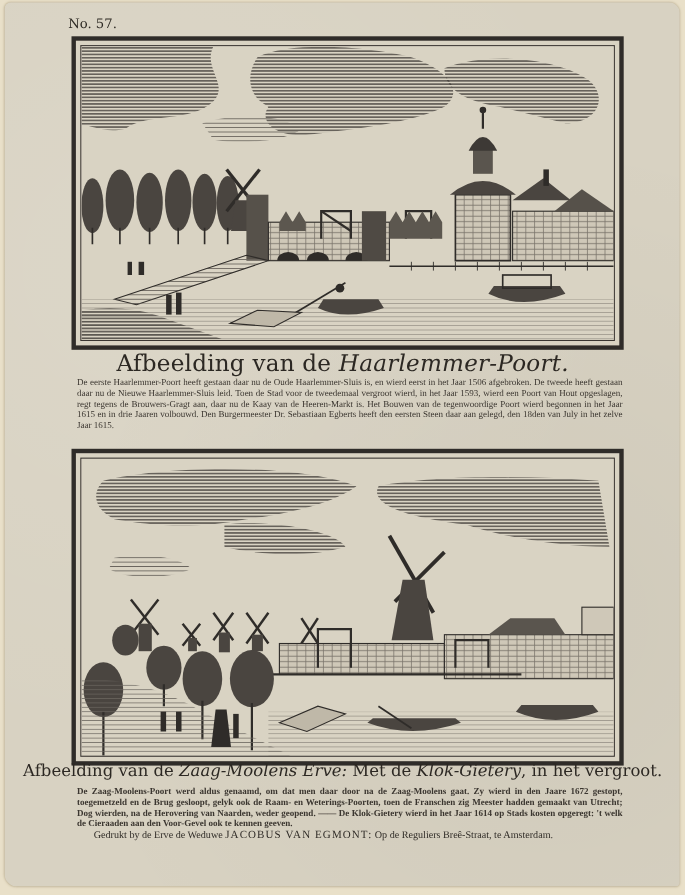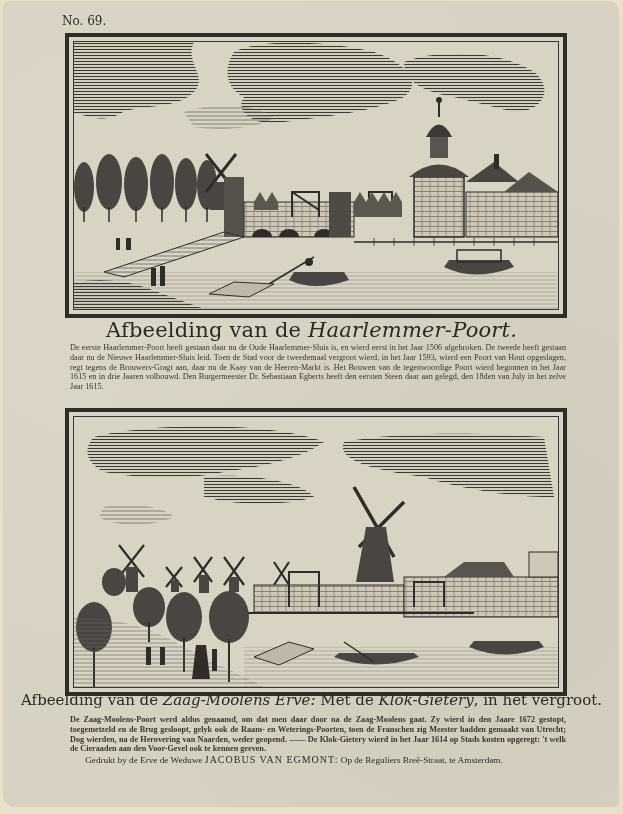--- a/index.html
+++ b/index.html
@@ -19,21 +19,21 @@
   .body1{top:343px;}
   .body2{top:715px;font-weight:bold;}
   .imprint{position:absolute;top:754px;left:0;width:588px;text-align:center;font-size:9.2px;color:#302c27;font-family:"Liberation Serif",serif;}
   .imprint .caps{letter-spacing:1px;font-size:10px;}
 </style>
 </head>
 <body>
 
 <div class="sheet"></div>
 
-<div class="plate-no">No. 69.</div>
+<div class="plate-no">No. 57.</div>
 
 <div class="frame" style="left:65px;top:33px;width:494px;height:277px;" title="Engraving of the Haarlemmerpoort city gate with drawbridges, windmill, trees, boats and figures on the bank">
   <div class="inner">
     <svg viewBox="0 0 484 267" preserveAspectRatio="none">
       <defs>
         <pattern id="hatch" width="4" height="3" patternUnits="userSpaceOnUse">
           <line x1="0" y1="1.5" x2="4" y2="1.5" stroke="#3d3935" stroke-width="1.1"></line>
         </pattern>
         <pattern id="hatchLight" width="4" height="4" patternUnits="userSpaceOnUse">
           <line x1="0" y1="2" x2="4" y2="2" stroke="#6a655e" stroke-width="0.8"></line>

